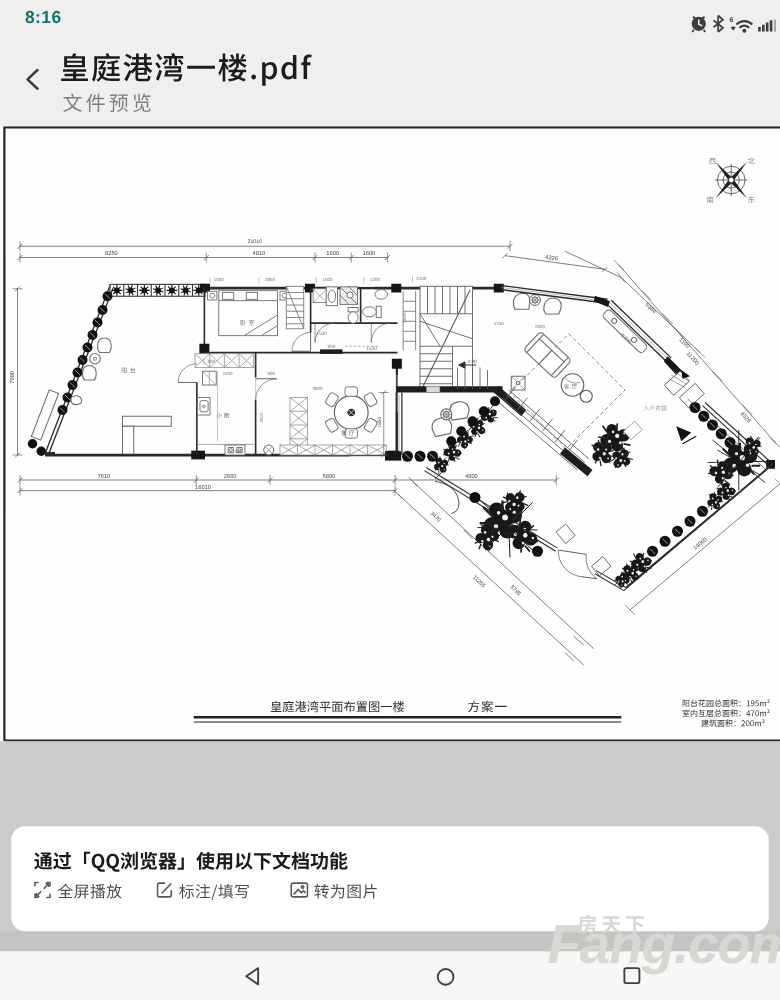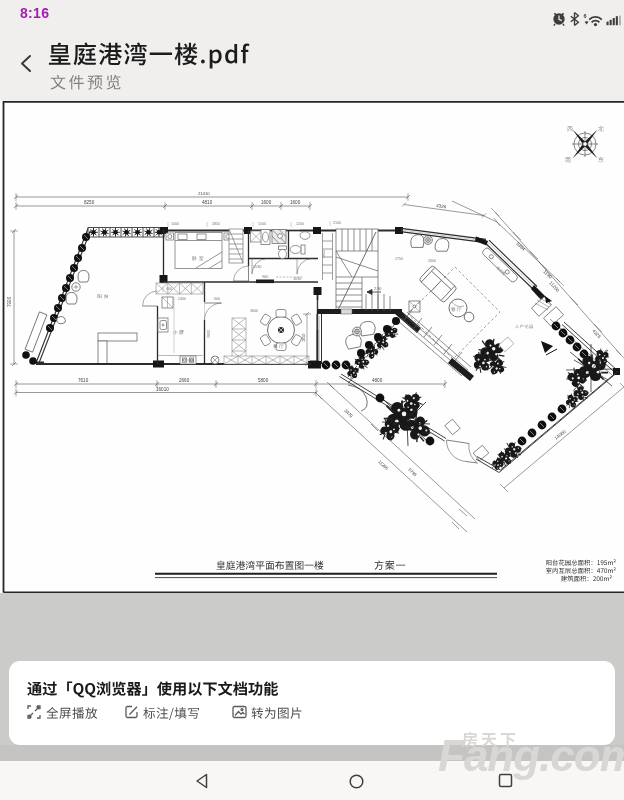--- a/index.html
+++ b/index.html
@@ -3,21 +3,21 @@
 <meta charset="utf-8">
 <style>
   html,body{margin:0;padding:0;}
   body{width:624px;height:800px;overflow:hidden;position:relative;
        font-family:"Liberation Sans", sans-serif;background:#f0efed;}
   .abs{position:absolute;}
 </style>
 </head>
 <body>
 
-<div class="abs" style="left:20px;top:5px;font-size:14px;font-weight:700;color:#a21caf;letter-spacing:0.3px;">8:16</div>
+<div class="abs" style="left:20px;top:5px;font-size:14px;font-weight:700;color:#0f766e;letter-spacing:0.3px;">8:16</div>
 
 <svg class="abs" style="left:545px;top:11px;" width="78" height="16" viewBox="0 0 78 16">
   <circle cx="14" cy="8" r="5.7" fill="#3d3d3d"></circle>
   <path d="M14 4.6 L14 8.4 L16.8 9.6" stroke="#f0efed" stroke-width="1.2" fill="none"></path>
   <path d="M9.3 2.4 L11.7 4.2 M18.7 2.4 L16.3 4.2" stroke="#3d3d3d" stroke-width="1.7" fill="none"></path>
   <path d="M10.1 12.9 L8.8 14.6 M17.9 12.9 L19.2 14.6" stroke="#3d3d3d" stroke-width="1.4" fill="none"></path>
   <path d="M29.5 1.4 L29.5 14.6 M29.5 1.4 L33.4 4.8 L25.8 10.8 M29.5 14.6 L33.4 11.2 L25.8 5.2" stroke="#3d3d3d" stroke-width="1.35" fill="none"></path>
   <text x="38.5" y="6.8" font-size="5.5" font-weight="700" fill="#3d3d3d" font-family="Liberation Sans">6</text>
   <path d="M44.2 8.6 A 8.6 8.6 0 0 1 56.8 8.6" stroke="#3d3d3d" stroke-width="1.8" fill="none"></path>
   <path d="M46.6 11.3 A 5.2 5.2 0 0 1 54.4 11.3" stroke="#3d3d3d" stroke-width="1.8" fill="none"></path>

